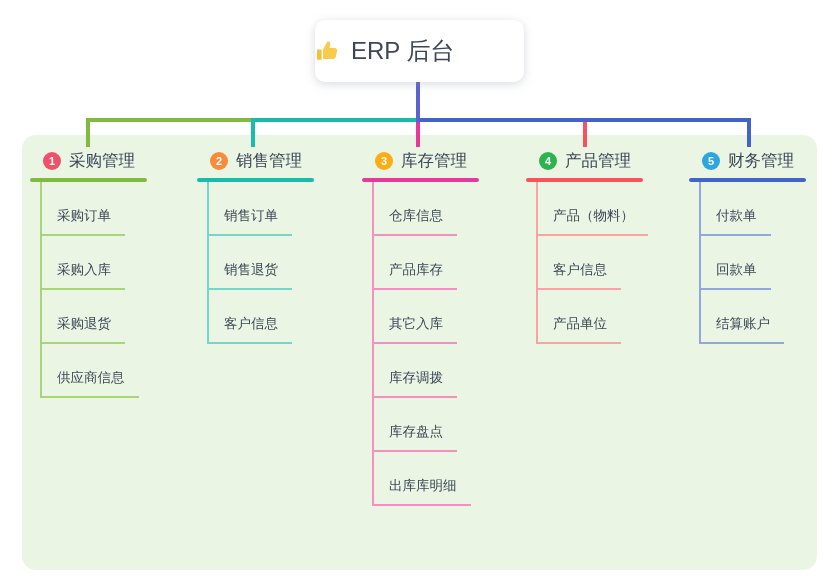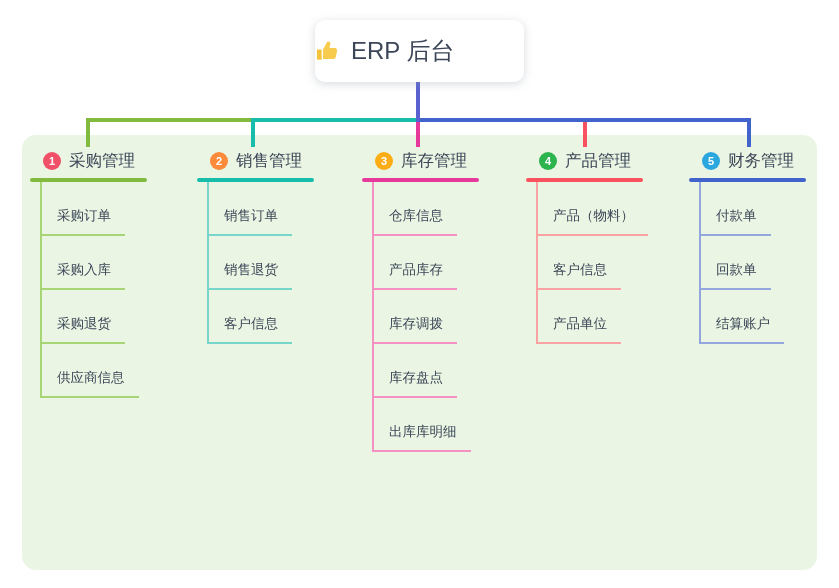--- a/index.html
+++ b/index.html
@@ -123,20 +123,21 @@
 
   <div class="branch" style="left: 362px; --badge: #fcad15; --line: #e6399b; --child: #f490c2;">
     <div class="branch-title">
       <span class="badge">3</span>
       <span>库存管理</span>
     </div>
     <div class="branch-underline"></div>
     <ul class="children">
       <li class="child">仓库信息</li>
       <li class="child">产品库存</li>
+      <li class="child">其它入库</li>
       <li class="child">库存调拨</li>
       <li class="child">库存盘点</li>
       <li class="child">出库库明细</li>
     </ul>
   </div>
 
   <div class="branch" style="left: 526px; --badge: #2cb44f; --line: #f8515f; --child: #fba2a4;">
     <div class="branch-title">
       <span class="badge">4</span>
       <span>产品管理</span>

